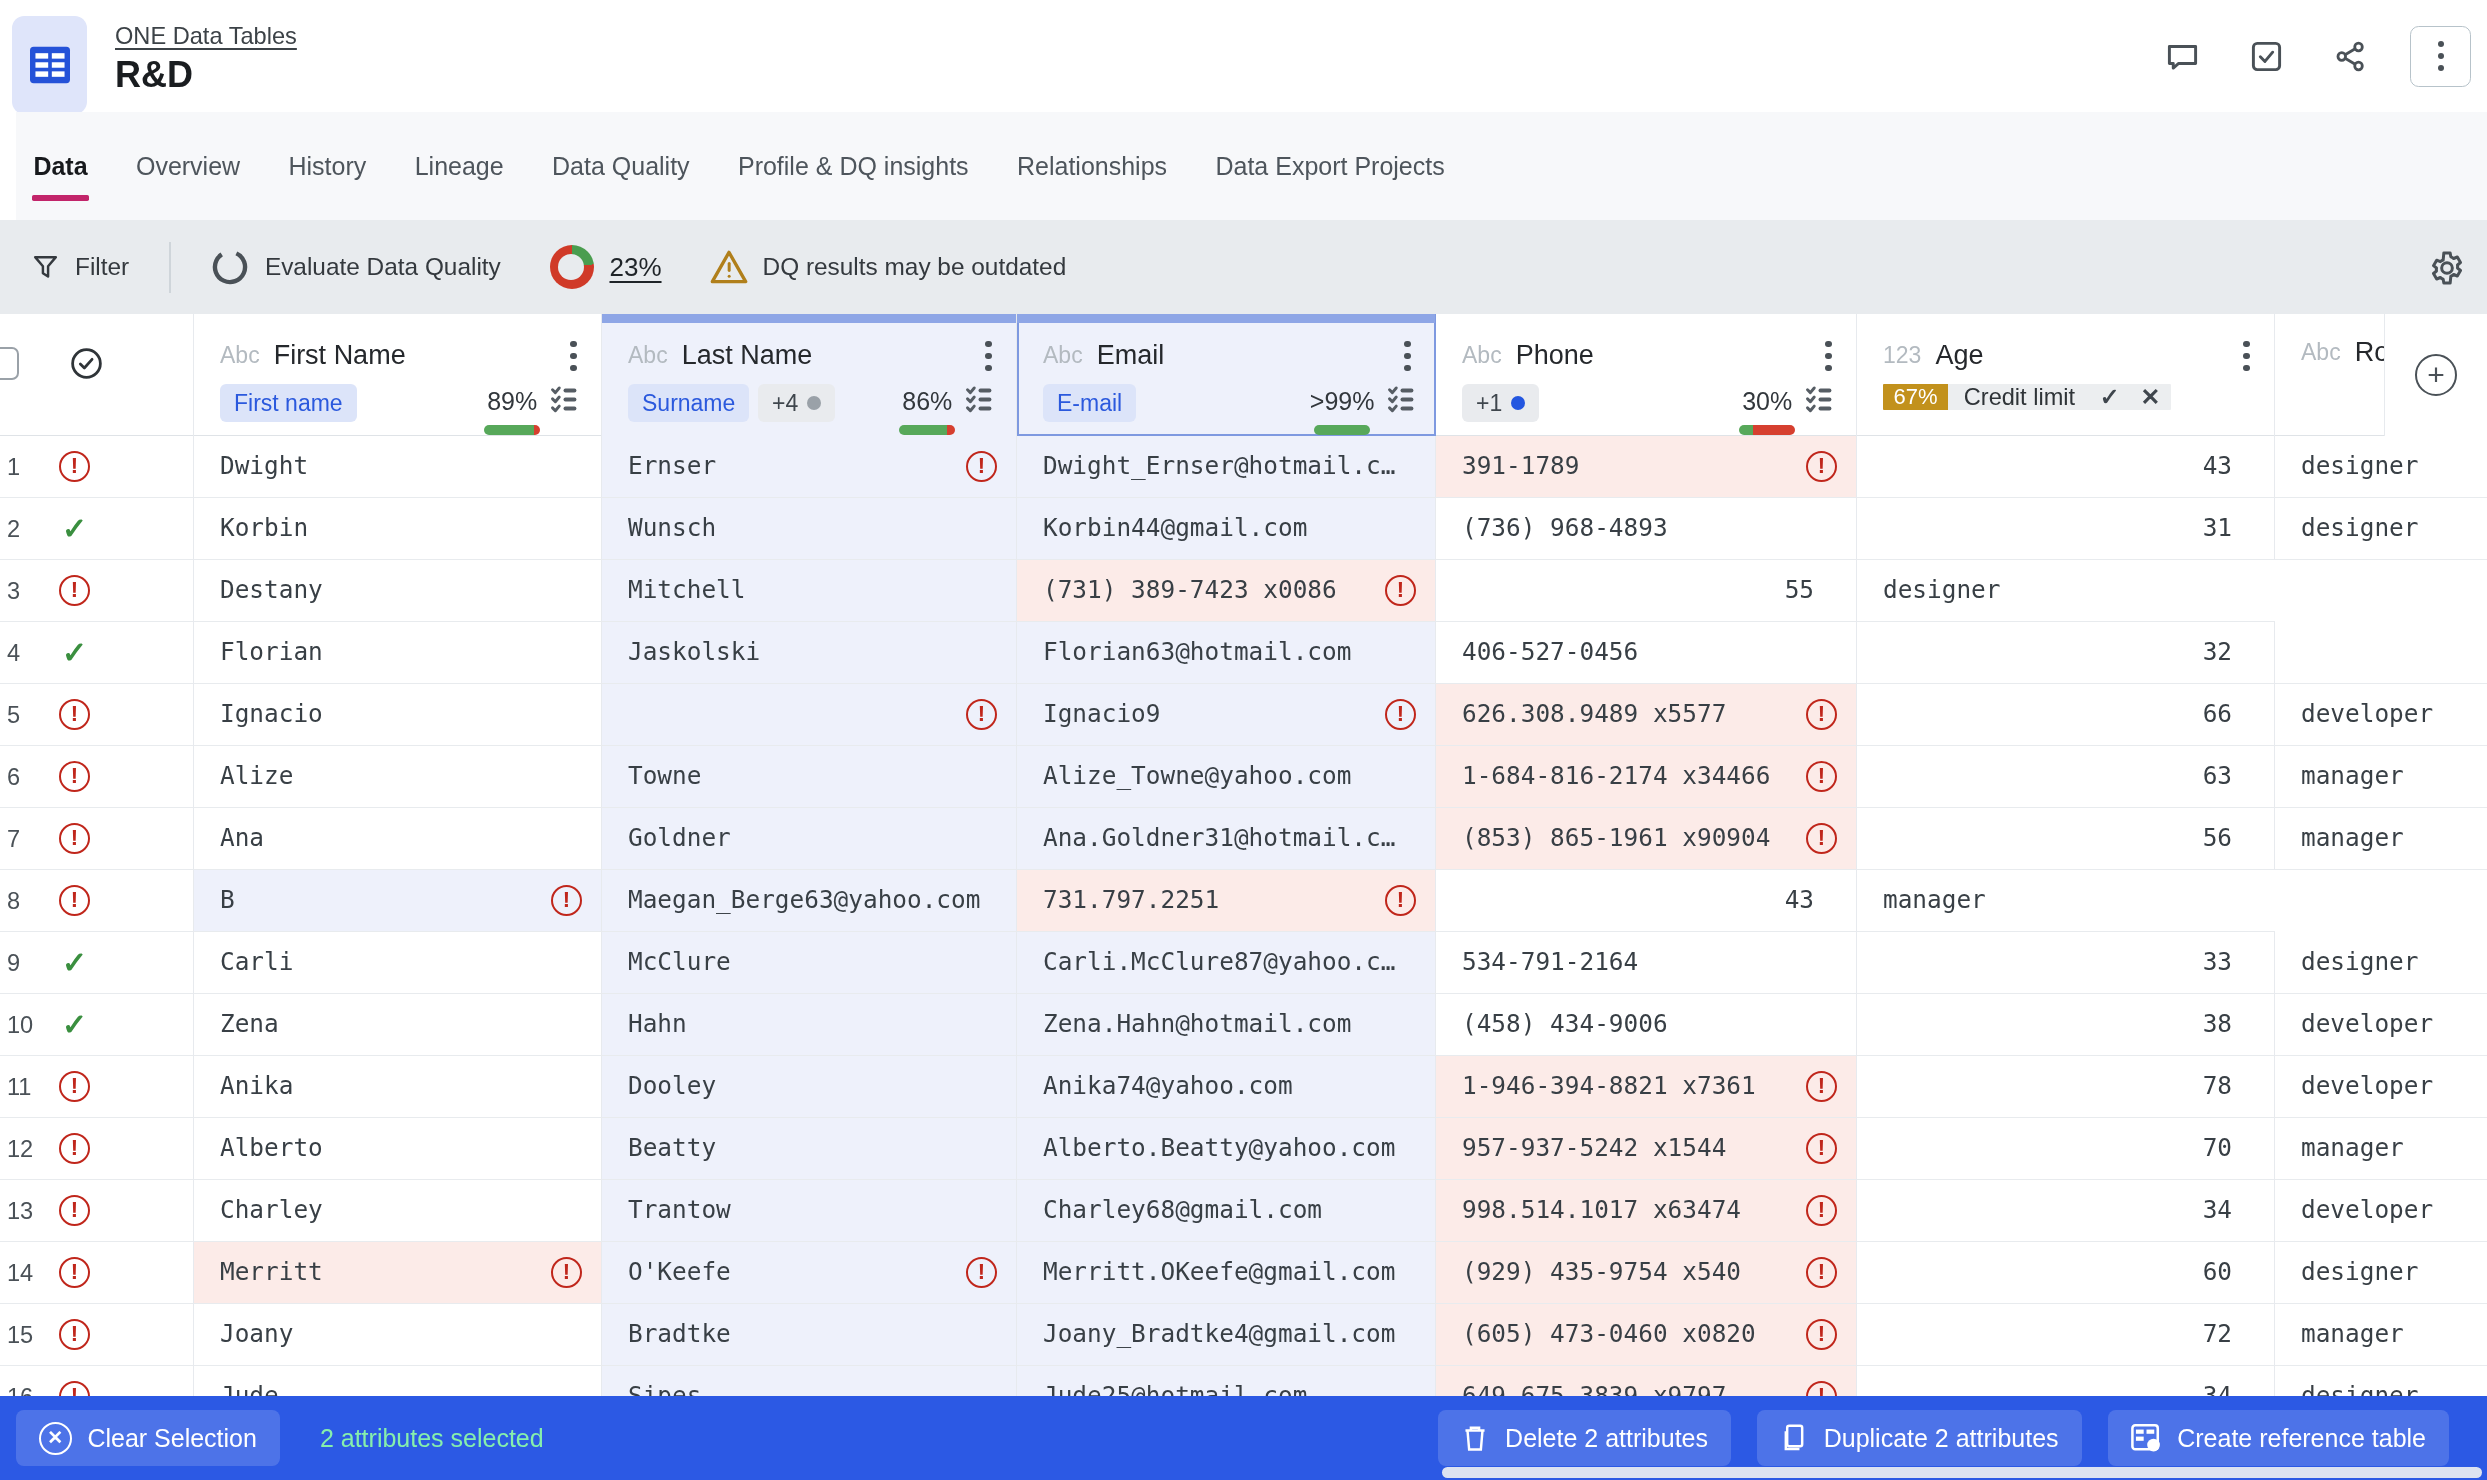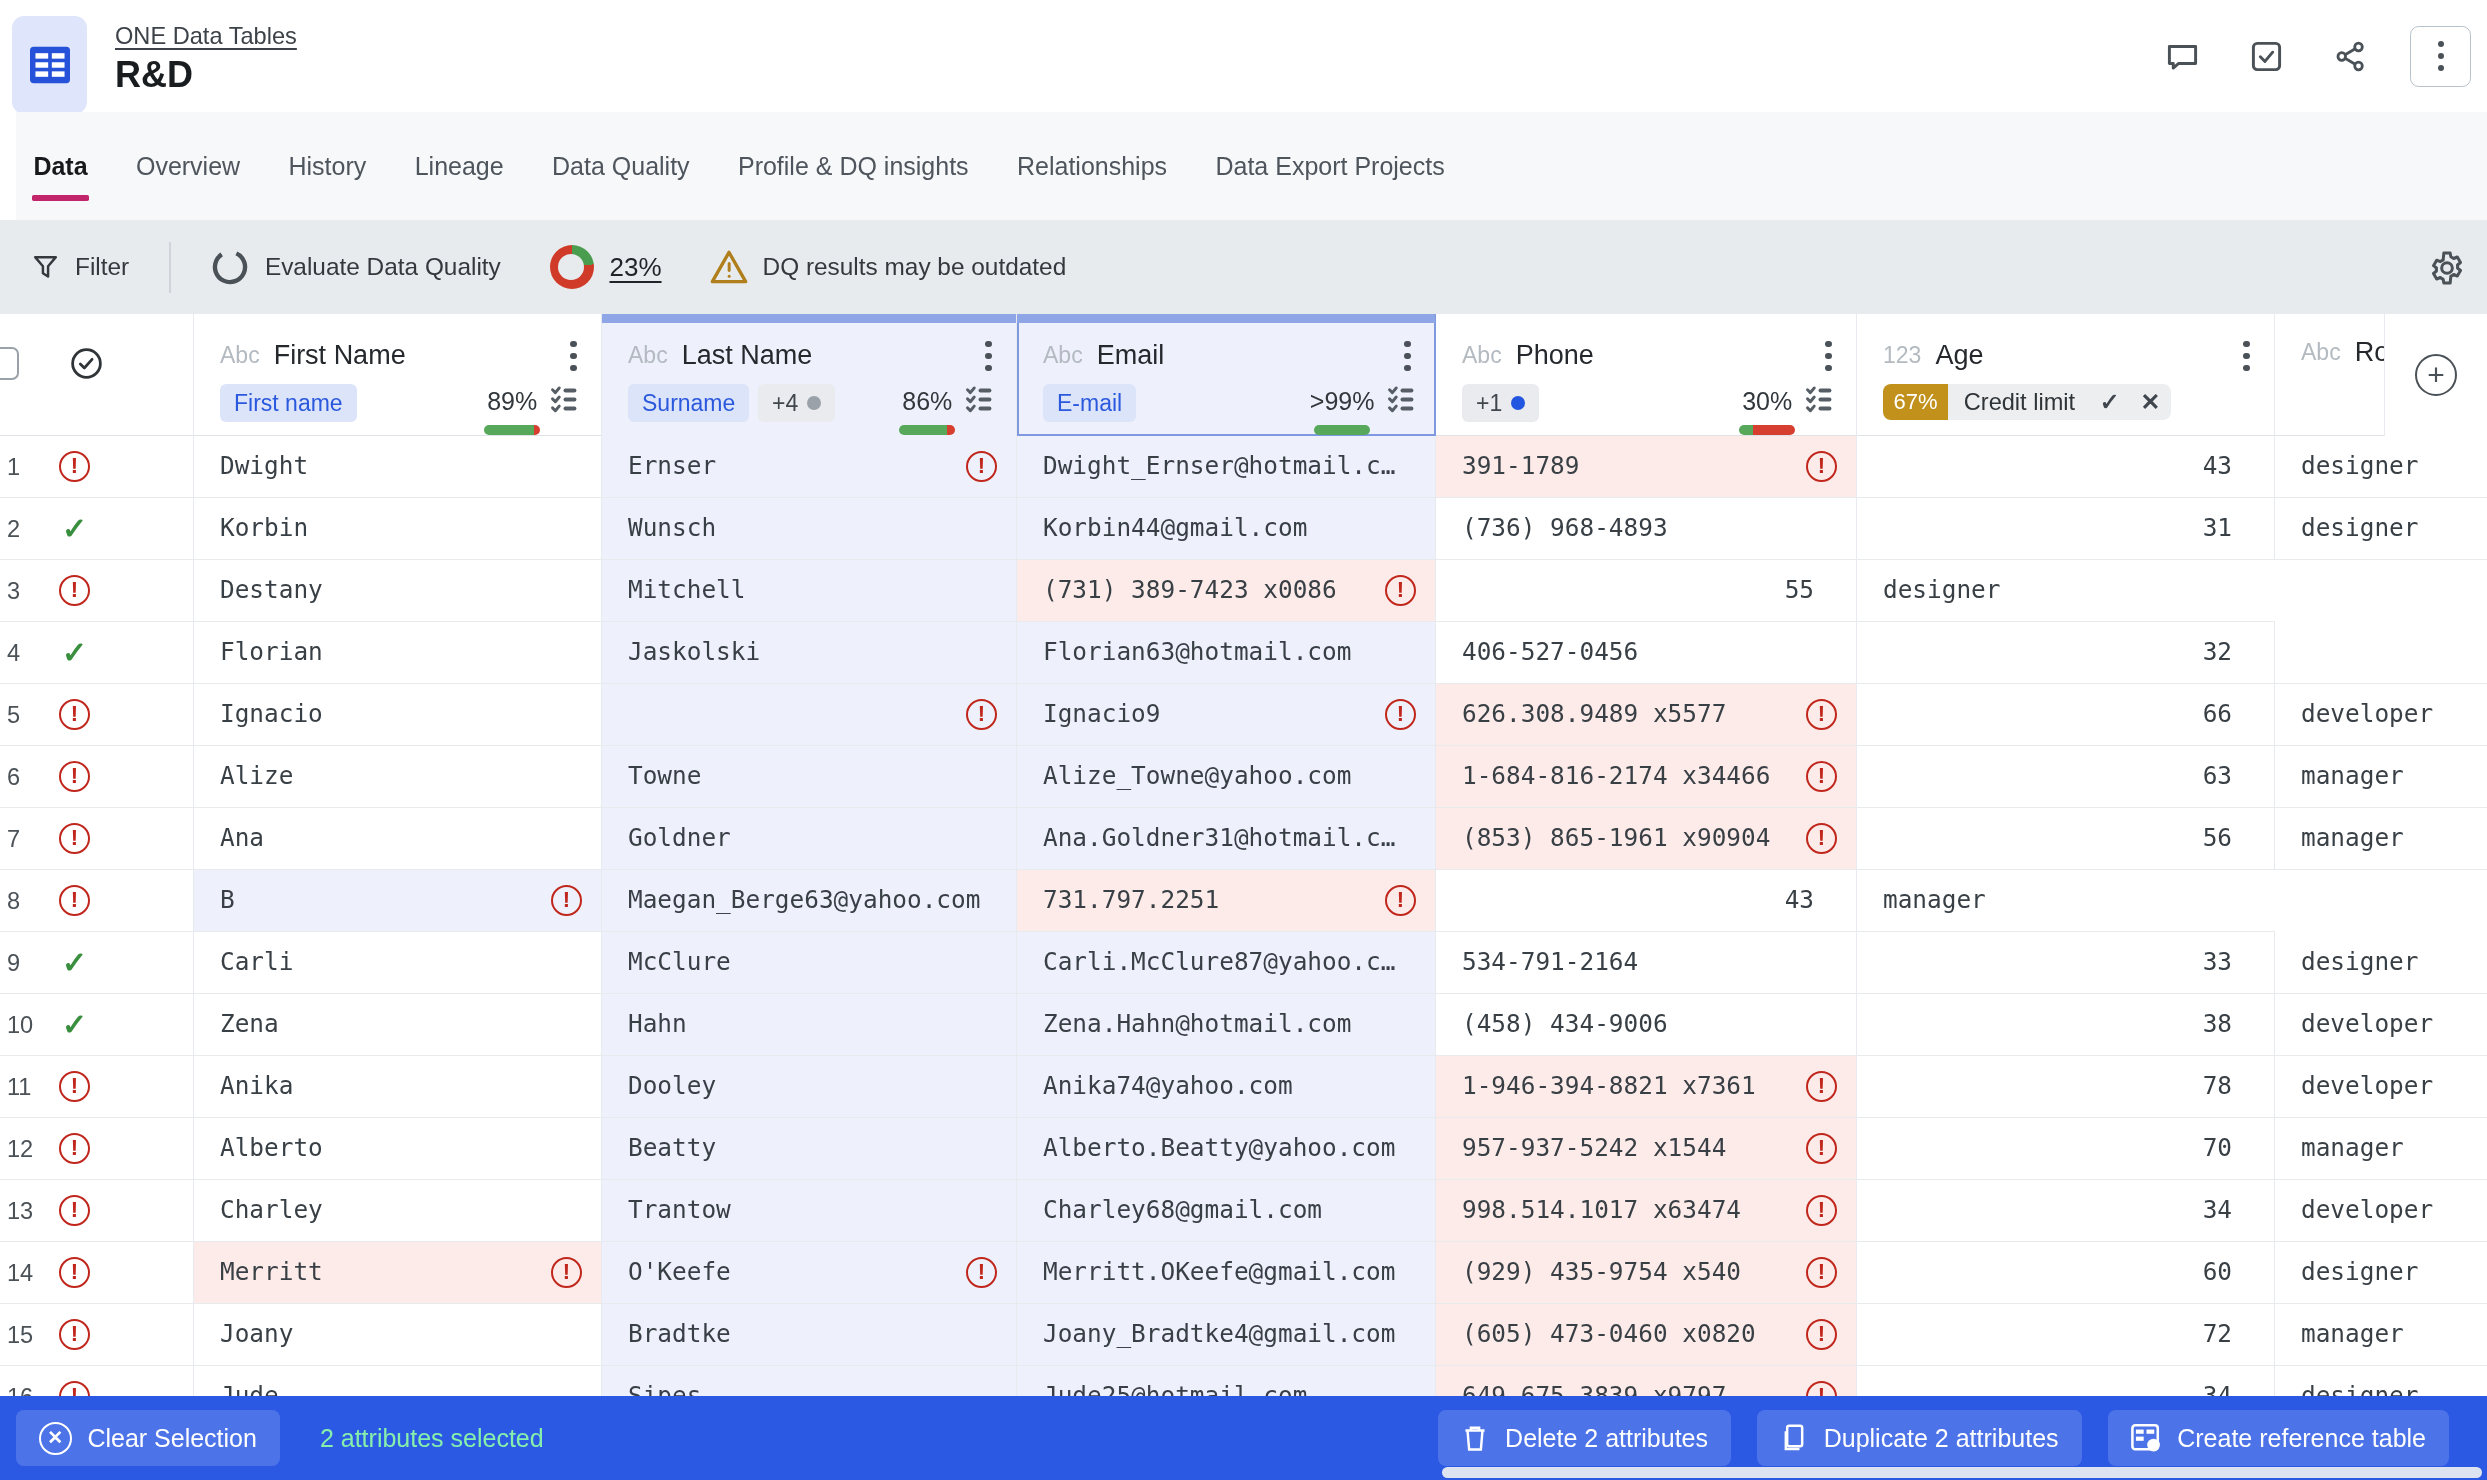--- a/index.html
+++ b/index.html
@@ -47,21 +47,21 @@
   .htitle { font-size:27px; color:#25282c; font-weight:500; }
   .hkebab { margin-left:auto; cursor:pointer; padding:3.5px 7px; }
   .h-bottom { position:absolute; left:26px; right:19px; top:70px; display:flex; justify-content:space-between; align-items:flex-start; }
   .tags { display:flex; gap:8.7px; align-items:center; }
   .pill { height:38px; display:flex; align-items:center; gap:8.7px; padding:0 14px; border-radius:6.1px; font-size:23px; cursor:pointer; }
   .pill.blue { background:#dce4f9; color:#2b59dd; }
   .pill.gray { background:#e9ebee; color:#3f464d; }
   .pill .dot { width:14px; height:14px; border-radius:50%; }
   .dot.gray { background:#9aa1a8; }
   .dot.blue { background:#2356e0; }
-  .sugg { height:36px; display:flex; align-items:center; background:#eceef0; border-radius:8px; overflow:hidden; }
+  .sugg { height:26px; display:flex; align-items:center; background:#eceef0; border-radius:1px; overflow:hidden; }
   .sugg .pct { background:#c2911c; color:#fff; font-size:22px; font-weight:500; height:38px; display:flex; align-items:center; padding:0 10.5px; }
   .sugg .slabel { font-size:23.6px; color:#2f3438; padding:0 14px 0 15.7px; }
   .sugg .act { font-size:23.6px; color:#3f464d; padding:0 10.5px; cursor:pointer; font-weight:bold; }
   .dq { display:flex; flex-direction:column; align-items:center; }
   .dqrow { display:flex; align-items:center; gap:10.5px; }
   .dqpct { font-size:25px; font-weight:500; color:#32373c; }
   .bar { height:9.6px; border-radius:5.2px; margin-top:7px; margin-right:42px; display:flex; overflow:hidden; }
   .bar i { height:9.6px; display:block; }
   .bar .g { background:#57a85a; }
   .bar .r { background:#d63f2f; }

